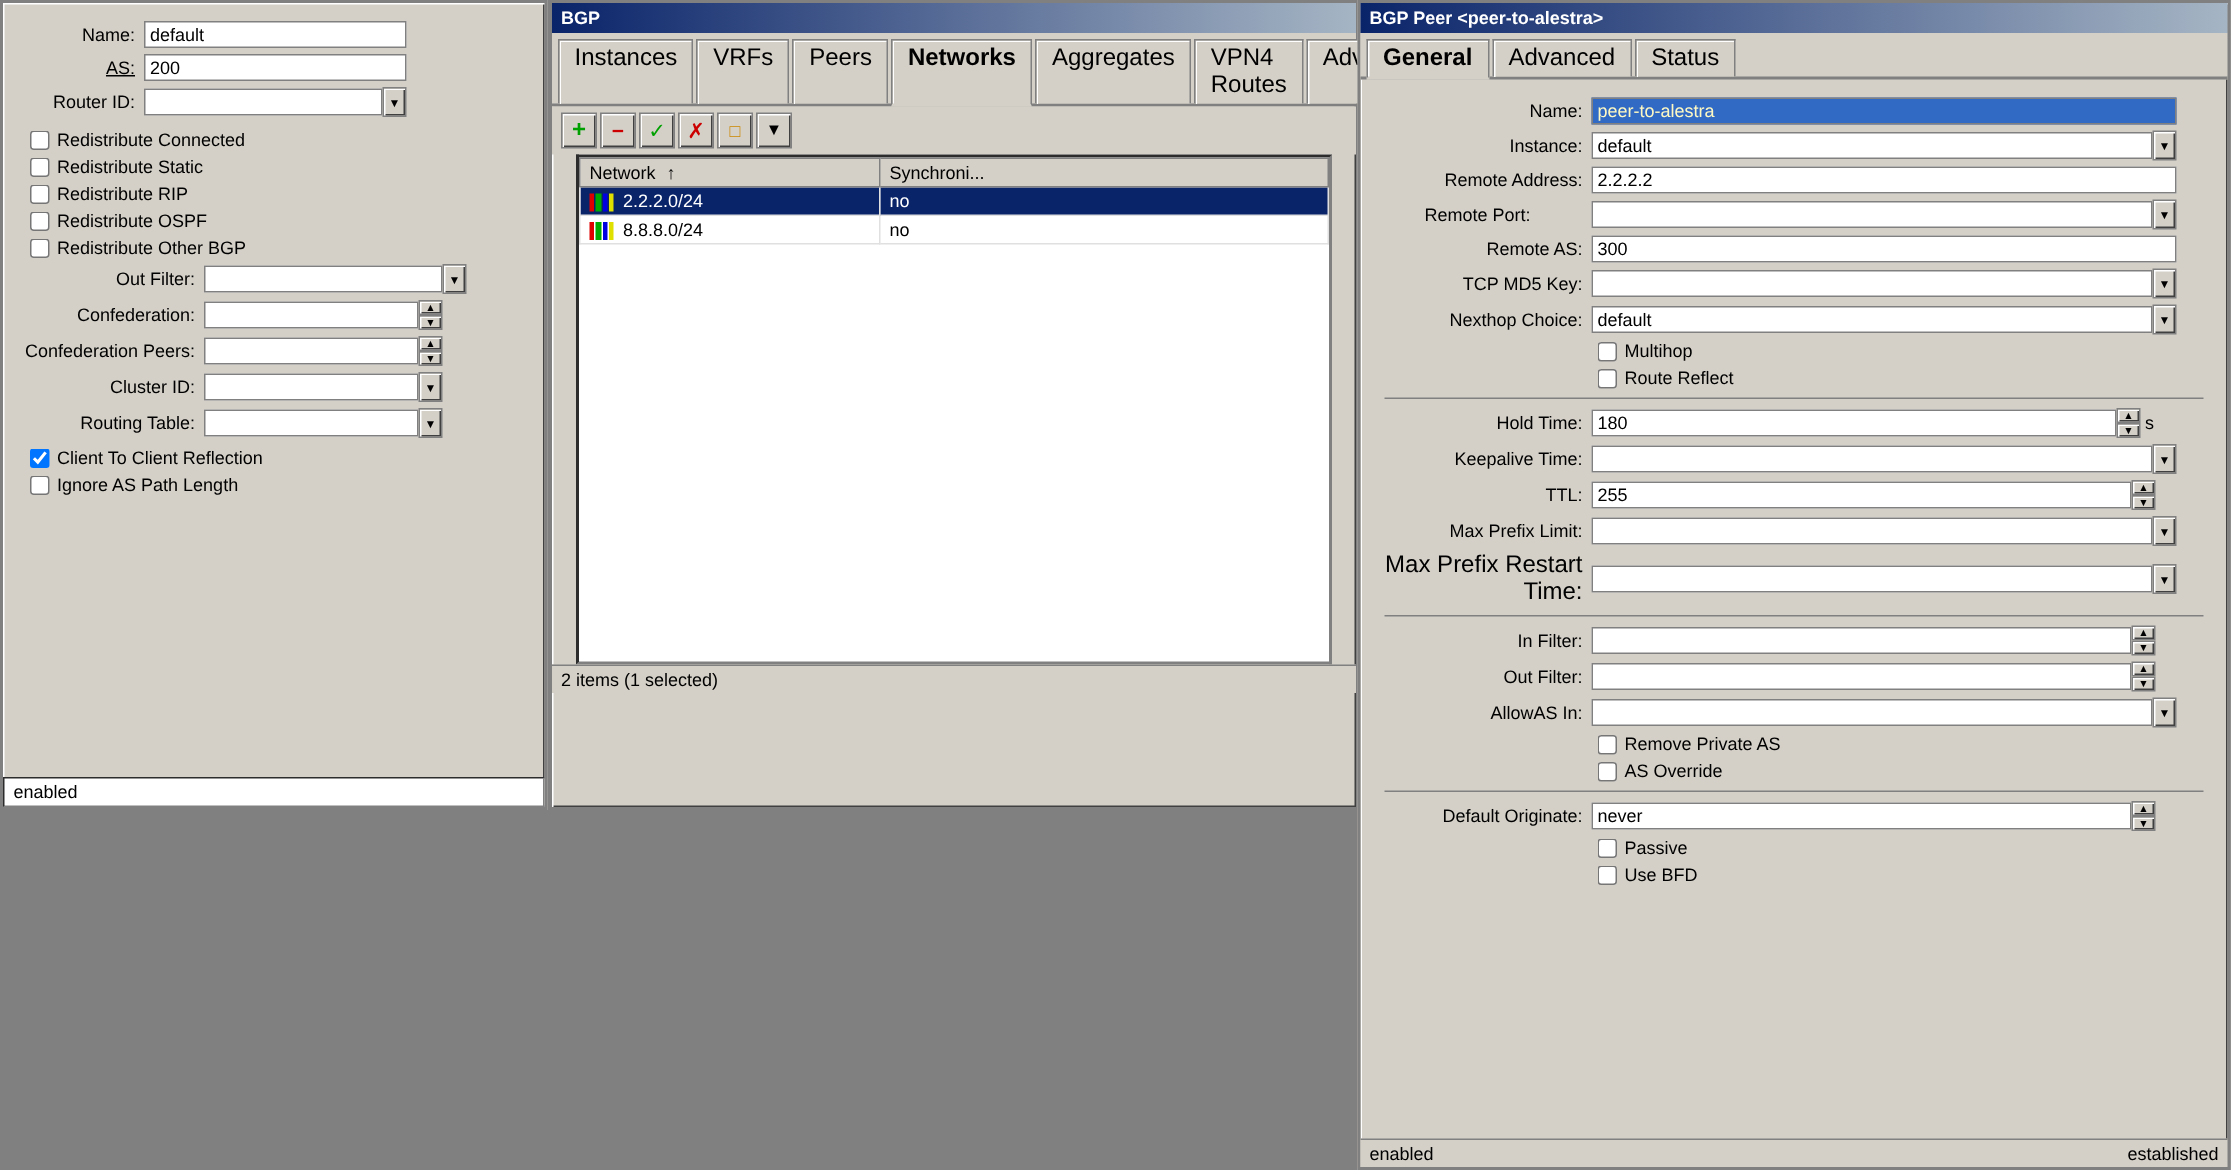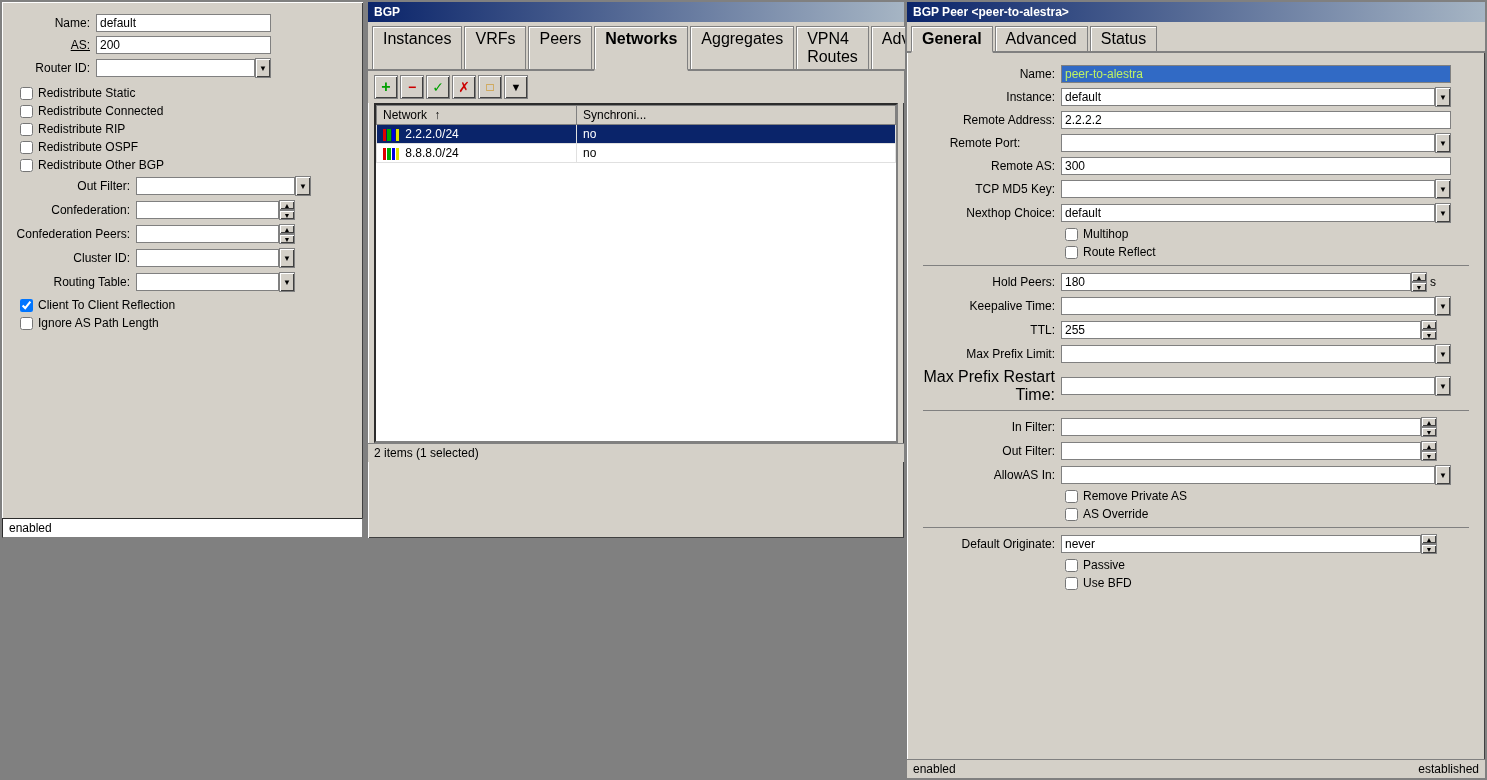--- a/index.html
+++ b/index.html
@@ -25,21 +25,21 @@
     .spin-up { width: 16px; height: 10px; background: #d4d0c8; border: 1px solid #808080; cursor: pointer; display: flex; align-items: center; justify-content: center; box-shadow: inset 1px 1px #fff, inset -1px -1px #404040; font-size: 7px; }
     .spin-down { width: 16px; height: 10px; background: #d4d0c8; border: 1px solid #808080; cursor: pointer; display: flex; align-items: center; justify-content: center; box-shadow: inset 1px 1px #fff, inset -1px -1px #404040; font-size: 7px; }
     .checkbox-row { display: flex; align-items: center; margin: 4px 0; }
     .checkbox-row input[type=checkbox] { margin-right: 5px; }
 
     
     .toolbar { display: flex; align-items: center; padding: 4px 6px; background: #d4d0c8; gap: 2px; }
     .tool-btn { width: 24px; height: 24px; background: #d4d0c8; border: 1px solid #808080; cursor: pointer; display: flex; align-items: center; justify-content: center; box-shadow: inset 1px 1px #fff, inset -1px -1px #404040; }
 
     
-    .table-container { background: white; border: 2px inset #808080; margin: 0 6px; overflow: auto; }
+    .table-container { background: white; border: 2px inset #808080; margin: 0 16px; overflow: auto; }
     .table { width: 100%; border-collapse: collapse; }
     .table th { background: #d4d0c8; border: 1px solid #808080; padding: 2px 6px; text-align: left; font-weight: normal; cursor: pointer; }
     .table td { border: 1px solid #e0e0e0; padding: 2px 6px; }
     .table tr.selected td { background: #0a246a; color: white; }
 
     
     .net-icon { width: 16px; height: 12px; display: inline-flex; gap: 1px; margin-right: 3px; vertical-align: middle; }
     .net-icon span { width: 4px; height: 12px; display: inline-block; }
 
     
@@ -71,25 +71,25 @@
       <span class="form-label" style="width:80px;">Router ID:</span>
       <div class="form-input-with-btn">
         <input class="form-input" style="width: 159px;" type="text" value="">
         <div class="dropdown-btn">▼</div>
       </div>
     </div>
 
     <div style="margin: 8px 0 4px 10px;">
       <div class="checkbox-row">
         <input type="checkbox" style="">
+        <span>Redistribute Connected</span>
+      </div>
+      <div class="checkbox-row">
+        <input type="checkbox" style="">
         <span>Redistribute Static</span>
-      </div>
-      <div class="checkbox-row">
-        <input type="checkbox" style="">
-        <span>Redistribute Connected</span>
       </div>
       <div class="checkbox-row">
         <input type="checkbox" style="">
         <span>Redistribute RIP</span>
       </div>
       <div class="checkbox-row">
         <input type="checkbox" style="">
         <span>Redistribute OSPF</span>
       </div>
       <div class="checkbox-row">
@@ -234,21 +234,21 @@
   <div class="tab-bar">
     <div class="tab active">General</div>
     <div class="tab">Advanced</div>
     <div class="tab">Status</div>
   </div>
 
   <div class="panel-content" style="overflow-y:auto; height:700px;">
 
     <div class="form-row">
       <span class="form-label" style="width:140px; text-align:right;">Name:</span>
-      <input class="form-input" style="width: 390px; background: rgb(49, 106, 197); color: #bef264;" type="text" value="peer-to-alestra">
+      <input class="form-input" style="width: 390px; background: rgb(49, 106, 197); color: #fef9c3;" type="text" value="peer-to-alestra">
     </div>
 
     <div class="form-row">
       <span class="form-label" style="width:140px; text-align:right;">Instance:</span>
       <div class="form-input-with-btn">
         <input class="form-input" style="width: 374px;" type="text" value="default">
         <div class="dropdown-btn">▼</div>
       </div>
     </div>
 
@@ -293,21 +293,21 @@
       </div>
       <div class="checkbox-row">
         <input type="checkbox" style="">
         <span>Route Reflect</span>
       </div>
     </div>
 
     <div class="divider-line"></div>
 
     <div class="form-row">
-      <span class="form-label" style="width:140px; text-align:right;">Hold Peers:</span>
+      <span class="form-label" style="width:140px; text-align:right;">Hold Time:</span>
       <div class="form-input-with-btn">
         <input class="form-input" style="width: 350px;" type="text" value="180">
         <div style="display:flex;flex-direction:column;">
           <div class="spin-up">▲</div>
           <div class="spin-down">▼</div>
         </div>
         <span style="margin-left:3px;">s</span>
       </div>
     </div>
 

